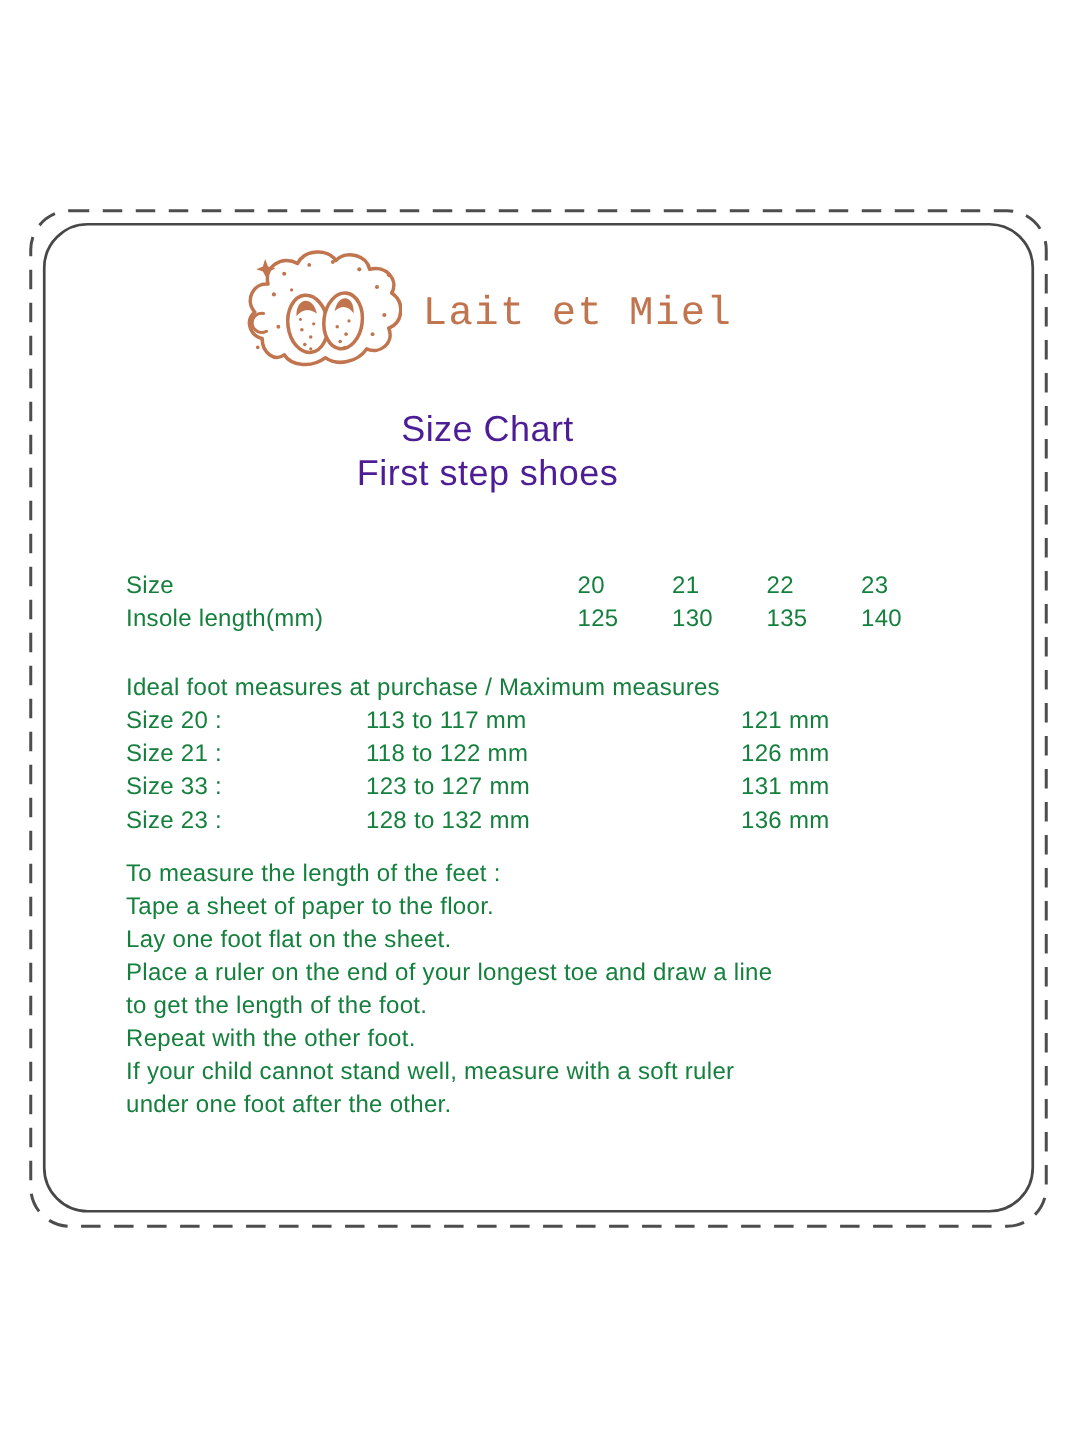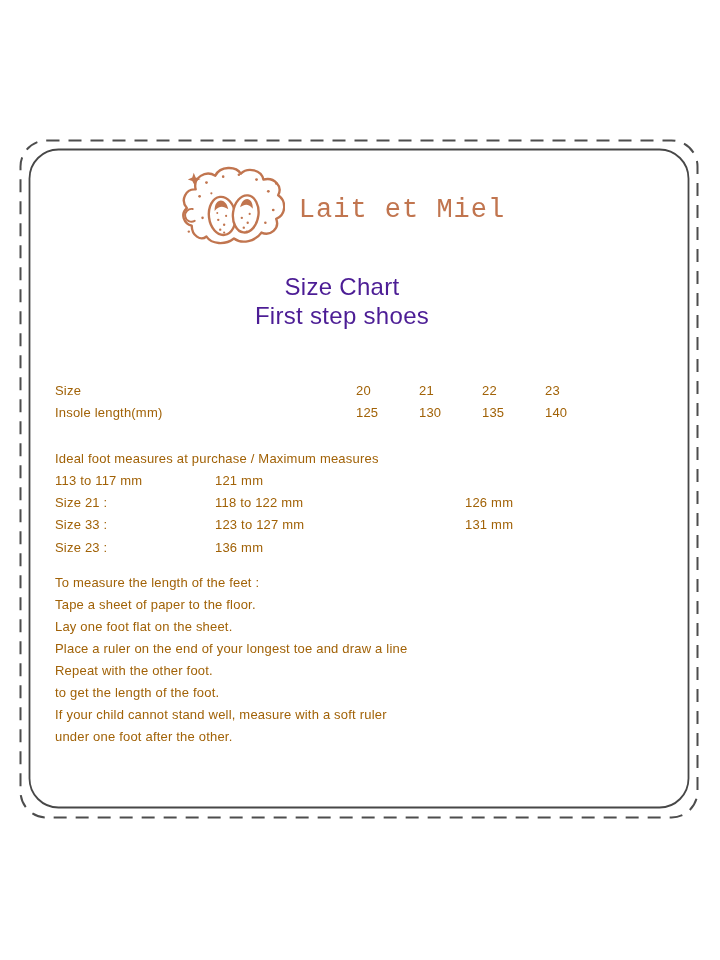--- a/index.html
+++ b/index.html
@@ -11,21 +11,21 @@
     position: relative;
     overflow: hidden;
   }
   .frame-svg {
     position: absolute; left: 0; top: 0;
     width: 720px; height: 960px;
     pointer-events: none;
   }
   .sheet {
     position: absolute;
-    left: 29px; top: 149px;
+    left: 12px; top: 149px;
     width: 660px; height: 659px;
     box-sizing: border-box;
     padding: 0 20px 0 26px;
   }
   
   .logo-row {
     margin-top: 17px;
     display: flex;
     align-items: center;
     justify-content: center;
@@ -43,21 +43,21 @@
   .titles {
     margin-top: 18px;
     text-align: center;
     transform: translateX(-20px);
     font-size: 24px;
     line-height: 29px;
     color: #4c1d95;
     letter-spacing: 0.3px;
   }
   
-  .bodytext { font-size: 13px; letter-spacing: 0.2px; color: #a16207; }
+  .bodytext { font-size: 16px; letter-spacing: 0.2px; color: #15803d; margin-left: 46px; }
 
   .size-table { margin-top: 50px; }
   .st-row {
     display: grid;
     grid-template-columns: 301px 63px 63px 63px 63px;
     line-height: 22.4px;
   }
   .measures { margin-top: 23px; }
   .measures-heading { line-height: 22.2px; }
   .m-row {
@@ -147,43 +147,45 @@
       <span>125</span>
       <span>130</span>
       <span>135</span>
       <span>140</span>
     </div>
   </div>
 
   <div class="measures bodytext">
     <div class="measures-heading">Ideal foot measures at purchase / Maximum measures</div>
     <div class="m-row">
+      <span>Size 20 :</span>
       <span>113 to 117 mm</span>
       <span>121 mm</span>
     </div>
     <div class="m-row">
       <span>Size 21 :</span>
       <span>118 to 122 mm</span>
       <span>126 mm</span>
     </div>
     <div class="m-row">
       <span>Size 33 :</span>
       <span>123 to 127 mm</span>
       <span>131 mm</span>
     </div>
     <div class="m-row">
       <span>Size 23 :</span>
+      <span>128 to 132 mm</span>
       <span>136 mm</span>
     </div>
   </div>
 
   <div class="instructions bodytext">
     <div class="instr-line">To measure the length of the feet :</div>
     <div class="instr-line">Tape a sheet of paper to the floor.</div>
     <div class="instr-line">Lay one foot flat on the sheet.</div>
     <div class="instr-line">Place a ruler on the end of your longest toe and draw a line</div>
+    <div class="instr-line">to get the length of the foot.</div>
     <div class="instr-line">Repeat with the other foot.</div>
-    <div class="instr-line">to get the length of the foot.</div>
     <div class="instr-line">If your child cannot stand well, measure with a soft ruler</div>
     <div class="instr-line">under one foot after the other.</div>
   </div>
 
 </div>
 
 </body></html>

